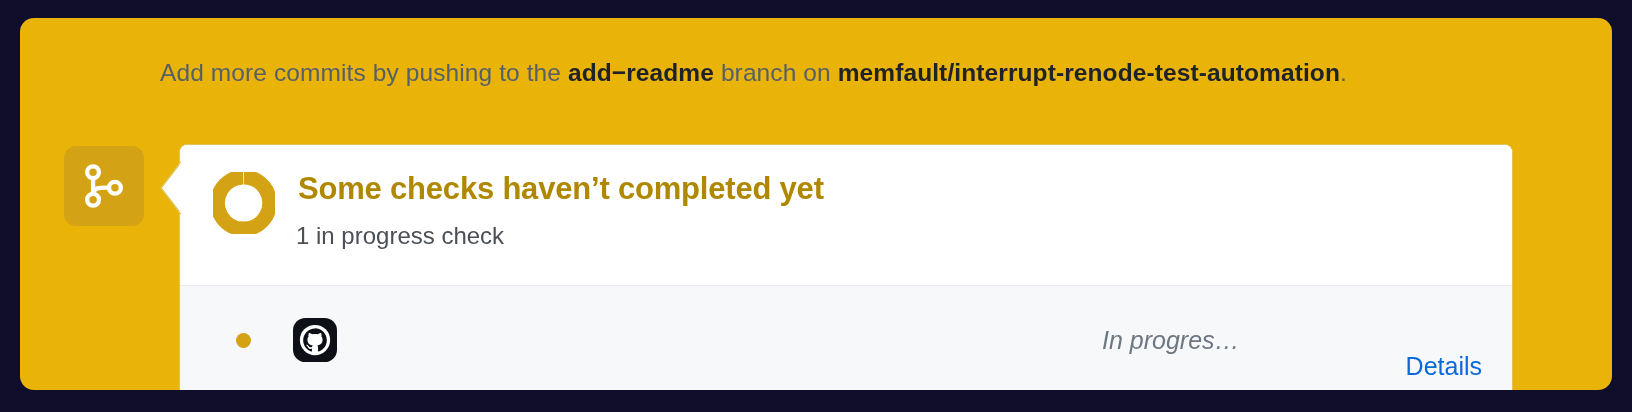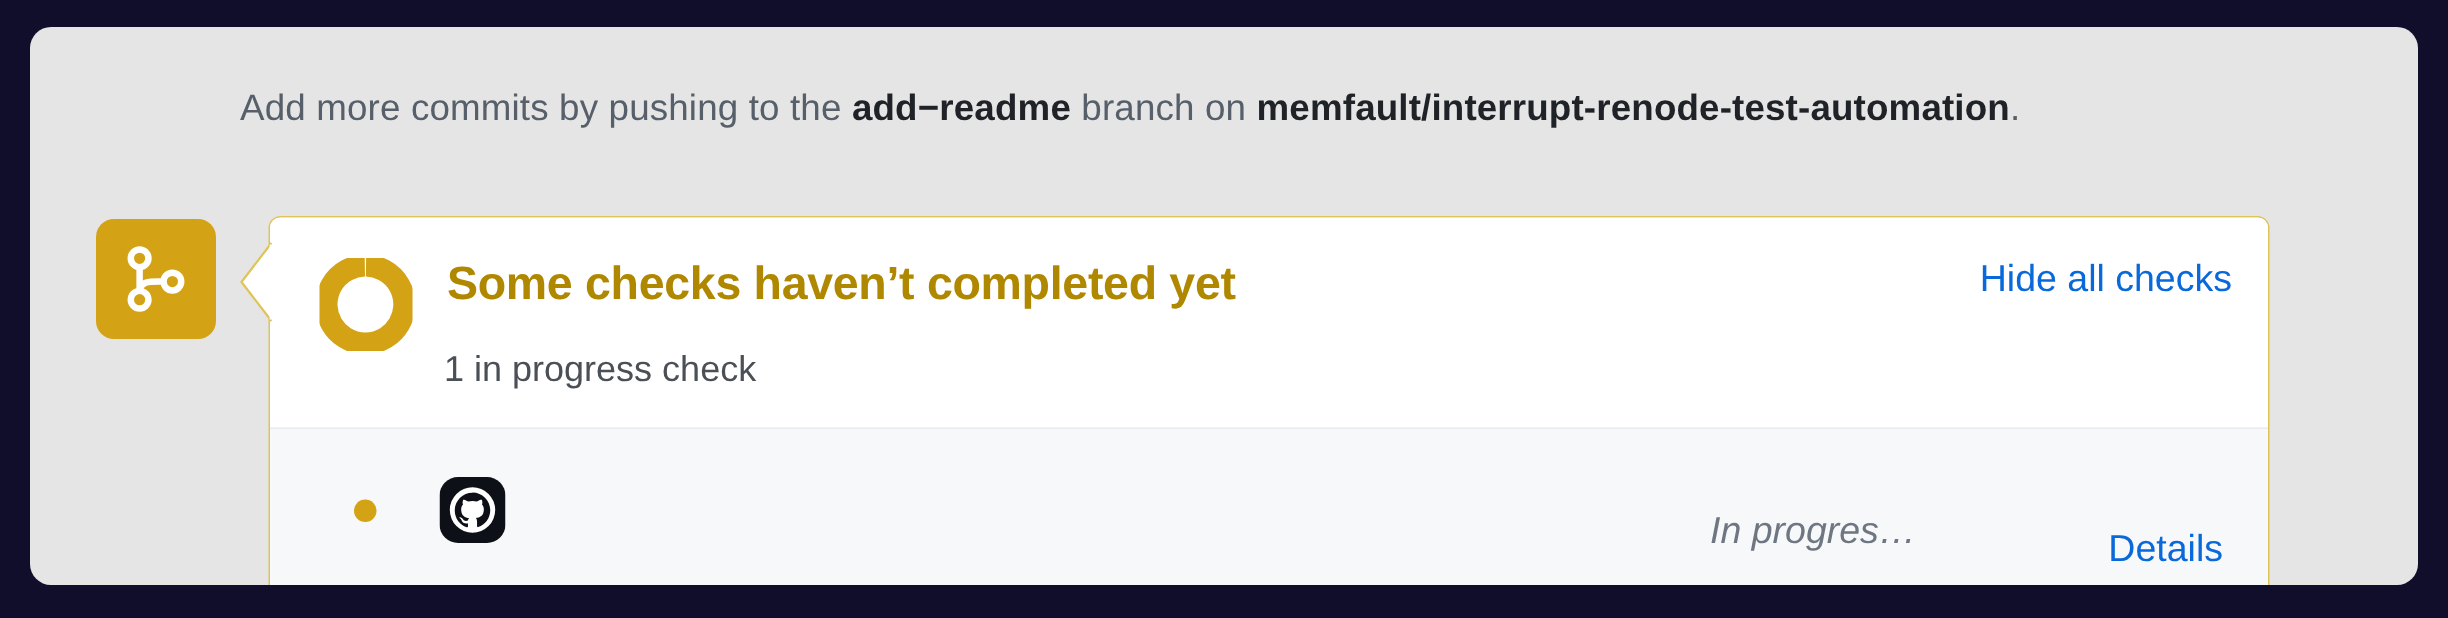--- a/index.html
+++ b/index.html
@@ -15,21 +15,21 @@
     font-family: "Liberation Sans", sans-serif;
     -webkit-font-smoothing: antialiased;
   }
 
   .page-card {
     position: absolute;
     left: 20px;
     top: 18px;
     width: 1592px;
     height: 372px;
-    background: #e5e5e5;
+    background: #eab308;
     border-radius: 14px;
     overflow: hidden;
   }
 
   
   .commit-line {
     position: absolute;
     left: 140px;
     top: 38px;
     font-size: 24.5px;
@@ -108,21 +108,21 @@
     font-size: 31px;
     font-weight: 700;
     color: #B08800;
     letter-spacing: -0.2px;
     white-space: nowrap;
   }
 
   .checks-sub {
     position: absolute;
     left: 116px;
-    top: 88px;
+    top: 77px;
     font-size: 24px;
     color: #4a5056;
     white-space: nowrap;
   }
 
   .hide-all-checks {
     position: absolute;
     right: 24px;
     top: 27px;
     font-size: 25px;
@@ -163,27 +163,26 @@
     top: 38px;
     font-size: 26.5px;
     font-weight: 700;
     color: #1f2328;
     white-space: nowrap;
     letter-spacing: -0.1px;
   }
 
   .check-status {
     position: absolute;
-    left: 960px;
+    left: 922px;
     top: 40px;
     font-size: 25px;
     font-style: italic;
     color: #6e7781;
     white-space: nowrap;
-    margin-top: 14px;
   }
 
   .details-link {
     position: absolute;
     right: 30px;
     top: 39px;
     font-size: 25px;
     color: #0969da;
     white-space: nowrap;
     cursor: pointer;
@@ -219,21 +218,20 @@
   <div class="checks-box">
 
     <div class="checks-header">
 
       <svg class="spinner-ring" viewBox="0 0 32 32">
         <path d="M16 2.6 A13.4 13.4 0 1 1 15.6 2.6" fill="none" stroke="#D4A215" stroke-width="7.6"></path>
       </svg>
 
       <div class="checks-title">Some checks haven’t completed yet</div>
       <div class="checks-sub">1 in progress check</div>
-      <div class="hide-all-checks">Hide all checks</div>
     </div>
 
     <div class="check-row">
       <div class="status-dot"></div>
 
       <svg class="gh-actions-icon" viewBox="0 0 32 32">
         <rect x="0" y="0" width="32" height="32" rx="9" fill="#0d1117"></rect>
         <circle cx="16" cy="16" r="11" fill="#ffffff"></circle>
         <path d="M16 7.6c-4.8 0-8.6 3.9-8.6 8.6 0 3.8 2.4 7 5.8 8.2.4.1.6-.2.6-.4v-1.6c-2.4.5-2.9-1.1-2.9-1.1-.4-1-1-1.3-1-1.3-.8-.5.1-.5.1-.5.9.1 1.3.9 1.3.9.8 1.3 2 .9 2.5.7.1-.6.3-.9.6-1.2-1.9-.2-3.9-1-3.9-4.3 0-.9.3-1.7.9-2.3-.1-.2-.4-1.1.1-2.3 0 0 .7-.2 2.4.9.7-.2 1.4-.3 2.1-.3.7 0 1.4.1 2.1.3 1.6-1.1 2.4-.9 2.4-.9.5 1.2.2 2.1.1 2.3.6.6.9 1.4.9 2.3 0 3.3-2 4-3.9 4.3.3.3.6.8.6 1.6v2.4c0 .2.2.5.6.4 3.4-1.2 5.8-4.4 5.8-8.2 0-4.7-3.8-8.6-8.6-8.6z" fill="#0d1117"></path>
       </svg>

